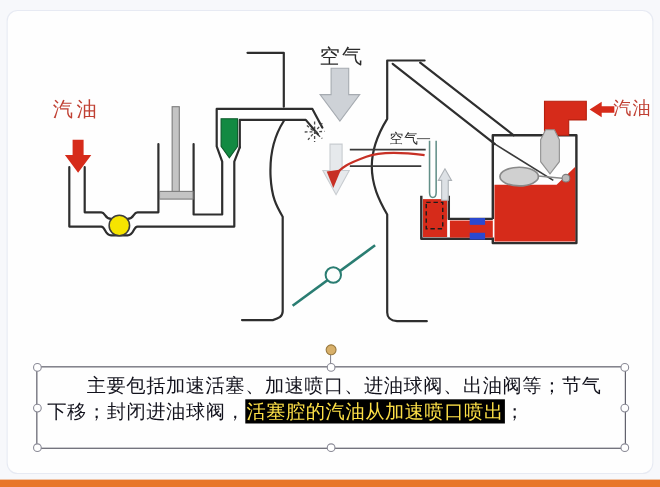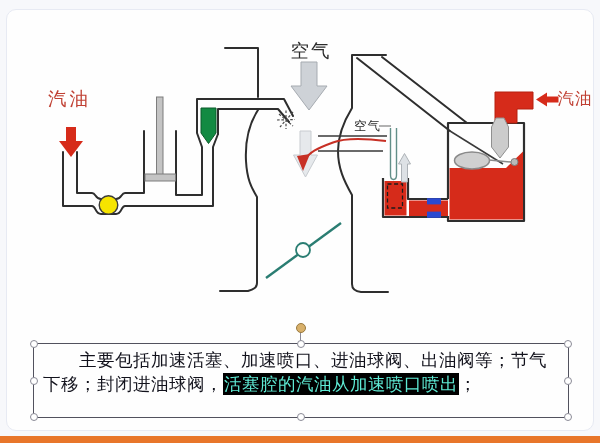--- a/index.html
+++ b/index.html
@@ -7,29 +7,29 @@
     width:600px;height:443px;position:relative;overflow:hidden;
     background:#f7f8fb;
     font-family:"Liberation Serif","DejaVu Serif",serif;
   }
   .slide-frame{
     position:absolute;left:6px;top:9px;width:586px;height:420px;
     border:1px solid #e7eaf3;border-radius:10px;background:#fefefe;
   }
   svg{position:absolute;left:0;top:0;}
   .caption-box{
-    position:absolute;left:33px;top:343px;width:536px;height:75px;
+    position:absolute;left:33px;top:333px;width:536px;height:75px;
     border:1px solid #52525e;background:transparent;box-sizing:border-box;
     padding:4px 8px 0 9px;
     font-size:17.5px;line-height:24.2px;color:#12121c;
     letter-spacing:0.5px;
   }
   .cap-line1{text-indent:2.05em;white-space:nowrap;}
   .cap-line{white-space:nowrap;}
-  .hl{background:#000;color:#5eead4;padding:1px 1px;}
+  .hl{background:#000;color:#fde047;padding:1px 1px;}
   .hndl{
     position:absolute;width:6px;height:6px;border-radius:50%;
     background:#fff;border:1px solid #8a8a96;box-sizing:content-box;
   }
   .h-tl{left:-4px;top:-4px}.h-tc{left:calc(50% - 4px);top:-4px}.h-tr{right:-4px;top:-4px}
   .h-ml{left:-4px;top:calc(50% - 4px)}.h-mr{right:-4px;top:calc(50% - 4px)}
   .h-bl{left:-4px;bottom:-4px}.h-bc{left:calc(50% - 4px);bottom:-4px}.h-br{right:-4px;bottom:-4px}
   .rot-stem{position:absolute;left:calc(50% - 1px);top:-12px;width:1px;height:9px;background:#8a8a96;}
   .rot-knob{
     position:absolute;left:calc(50% - 5px);top:-21px;width:8px;height:8px;border-radius:50%;

